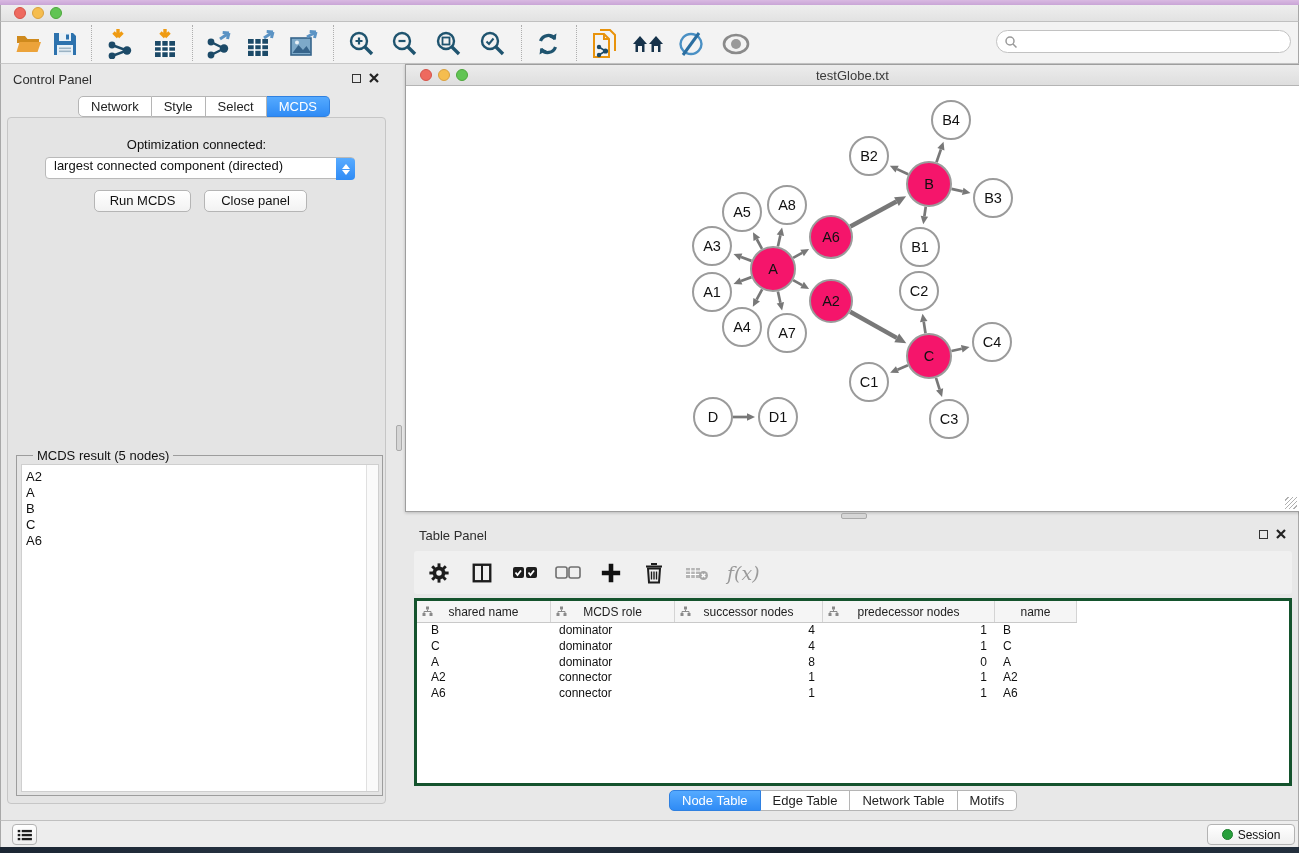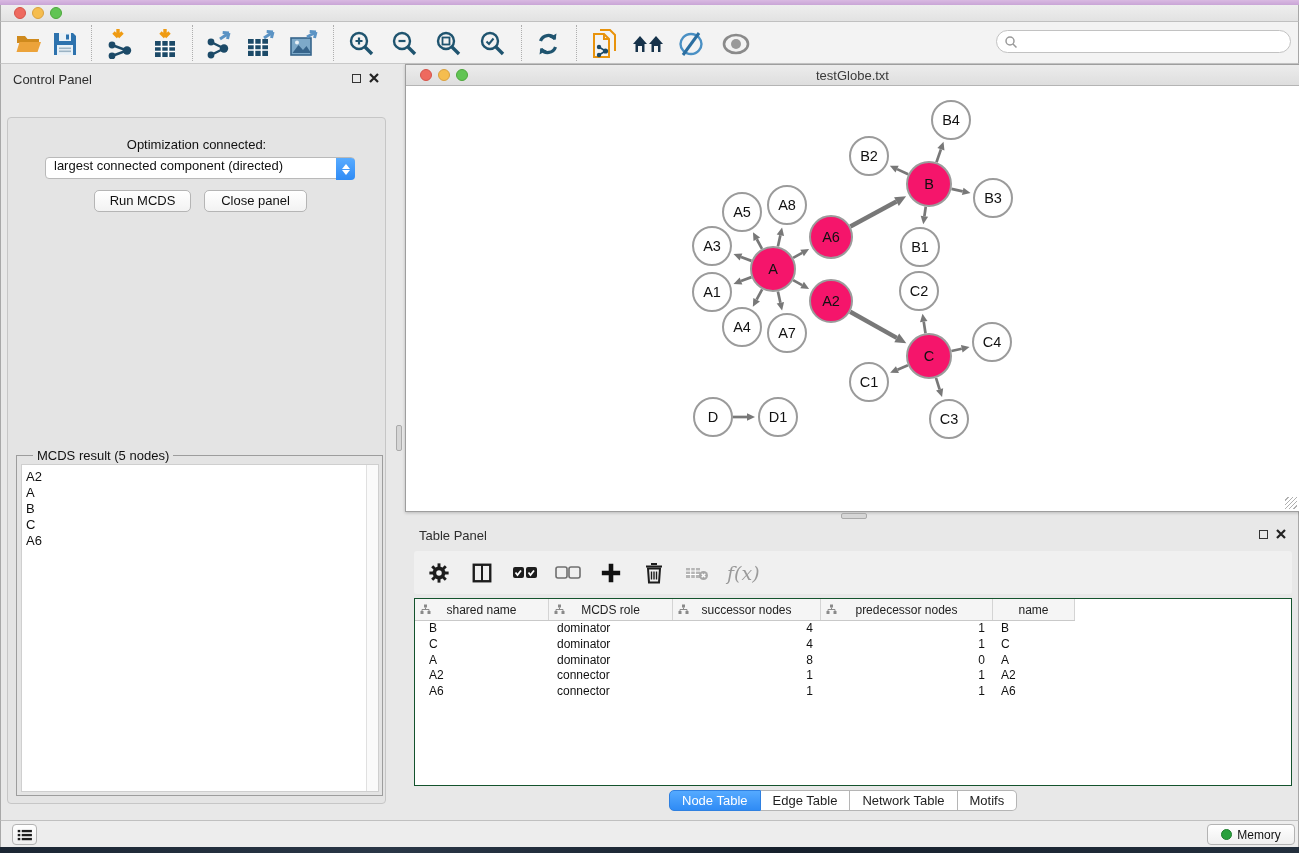--- a/index.html
+++ b/index.html
@@ -80,21 +80,21 @@
   .divider-handle { background:#d6d6d6; border:1px solid #aaa; border-radius:2px; }
   #vsplit-handle { left:395px; top:361px; width:6px; height:26px; }
   #hsplit-handle { left:840px; top:449px; width:26px; height:6px; }
 
   
   #table-panel { left:404px; top:458px; width:895px; height:298px; }
   #tp-toolbar { left:9px; top:29px; width:878px; height:43px; background:#f0f0f0;
     border-radius:3px; display:flex; align-items:center; gap:17px; padding-left:12px; }
   .tpi { width:26px; height:26px; display:flex; align-items:center; justify-content:center; }
   #fx-label { font-family:"DejaVu Serif",serif; font-style:italic; font-size:19px; color:#9a9a9a; }
-  #node-table { left:9px; top:76px; width:878px; height:188px; background:#fff; border:1px solid #14532d; }
+  #node-table { left:9px; top:76px; width:878px; height:188px; background:#fff; border:3px solid #14532d; }
   #thead { left:0; top:0; height:22px; display:flex; border-bottom:1px solid #c9c9c9; }
   .th { background:#f5f5f5; border-right:1px solid #d4d4d4; position:relative;
     display:flex; align-items:center; justify-content:center; font-size:12px; color:#222; }
   .th .tree-ic { position:absolute; left:5px; top:5px; }
   .c0{width:134px}.c1{width:124px}.c2{width:148px}.c3{width:172px}.c4{width:82px}
   #tbody { left:0; top:22px; width:100%; }
   .tr { display:flex; height:15.8px; line-height:15.8px; font-size:12px; color:#111; }
   .td { overflow:hidden; white-space:nowrap; }
   .td.c0 { padding-left:14px; }
   .td.c1 { padding-left:8px; }
@@ -271,20 +271,26 @@
 <div id="workspace" class="abs">
 
   <div id="control-panel" class="abs">
     <span class="panel-title abs" style="left:12px; top:8px">Control Panel</span>
     <div class="panel-btns abs" style="right:14px; top:9px">
       <span class="float-ic"></span>
       <svg width="10" height="10" viewBox="0 0 10 10">
           <path d="M1 1 L9 9 M9 1 L1 9" stroke="#222" stroke-width="2.2"></path>
         </svg>
     </div>
+    <div id="cp-tabs" class="abs">
+        <div class="seg">Network</div>
+        <div class="seg">Style</div>
+        <div class="seg">Select</div>
+        <div class="seg active">MCDS</div>
+      </div>
     <div id="cp-body" class="abs">
       <span id="opt-label" class="abs">Optimization connected:</span>
       <div id="criterion" class="abs">
         <span class="val">largest connected component (directed)</span>
         <span class="stepper">
             <span class="chev up"></span>
             <span class="chev down"></span>
           </span>
       </div>
       <div id="run-btn" class="push-btn abs">Run MCDS</div>
@@ -619,17 +625,17 @@
           <rect x="6.5" y="2" width="14" height="3.2"></rect>
           <rect x="1" y="7.5" width="3.5" height="3.2"></rect>
           <rect x="6.5" y="7.5" width="14" height="3.2"></rect>
           <rect x="1" y="13" width="3.5" height="3.2"></rect>
           <rect x="6.5" y="13" width="14" height="3.2"></rect>
         </g>
       </svg>
   </div>
   <div id="memory-btn" class="sb-btn abs">
     <span id="memory-dot"></span>
-    <span>Memory</span>
+    <span>Session</span>
   </div>
 </div>
 
 <div id="desktop-bottom" class="abs"></div>
 
 </body></html>

